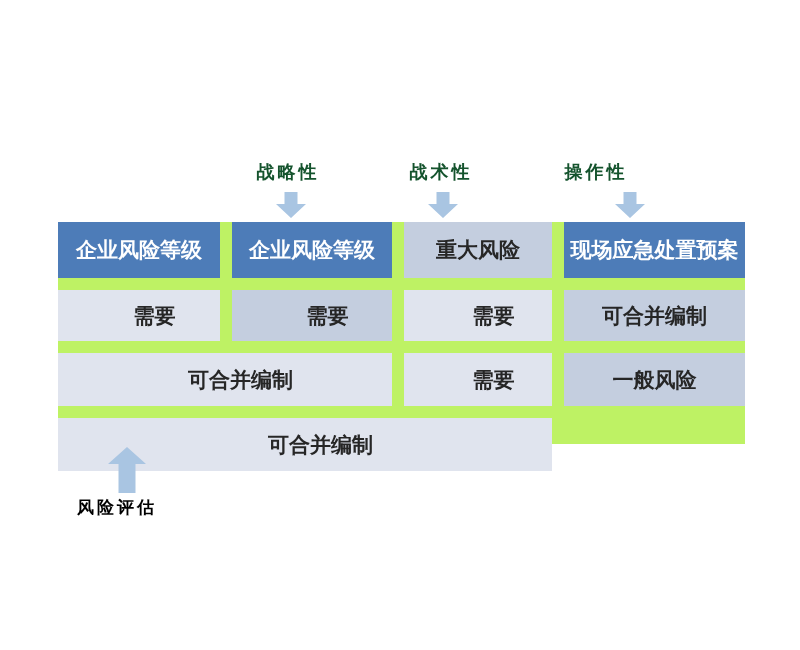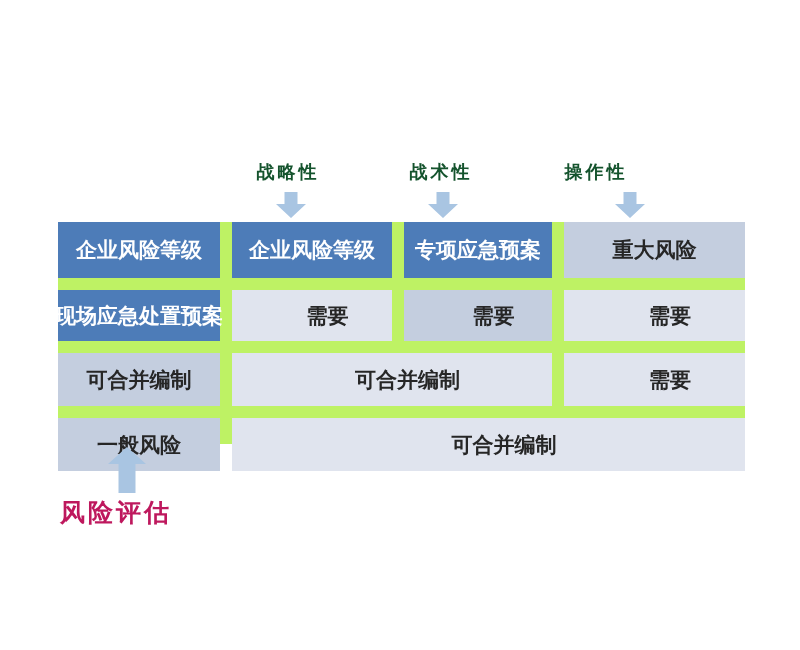--- a/index.html
+++ b/index.html
@@ -86,26 +86,26 @@
   }
   .data-cell.highlight {
     background: #c4cedf;
   }
   .span2 { grid-column: span 2; }
   .span3 { grid-column: span 3; }
 
   
   .risk-assessment-label {
     position: absolute;
-    left: 60px;
+    left: 77px;
     top: 496px;
     font-family: "DejaVu Serif", serif;
-    font-size: 25px;
+    font-size: 17px;
     font-weight: 700;
-    color: #be185d;
+    color: #000000;
     letter-spacing: 3px;
     white-space: nowrap;
   }
 </style>
 </head>
 <body>
 
 <div class="canvas">
 
   <div class="plan-type-label label-strategic">战略性</div>
@@ -119,21 +119,20 @@
     <polygon points="8.5,0 21.5,0 21.5,12 30,12 15,26 0,12 8.5,12" fill="#a9c5e2"></polygon>
   </svg>
   <svg class="down-arrow down-arrow-3" width="30" height="26" viewBox="0 0 30 26">
     <polygon points="8.5,0 21.5,0 21.5,12 30,12 15,26 0,12 8.5,12" fill="#a9c5e2"></polygon>
   </svg>
 
   <div class="risk-table">
 
     <div class="cell header-cell">企业风险等级</div>
     <div class="cell header-cell">企业风险等级</div>
-    <div class="cell header-cell">专项应急预案</div>
     <div class="cell level-cell">重大风险</div>
 
     <div class="cell header-cell">现场应急处置预案</div>
     <div class="cell data-cell">需要</div>
     <div class="cell data-cell highlight">需要</div>
     <div class="cell data-cell">需要</div>
 
     <div class="cell level-cell">可合并编制</div>
     <div class="cell data-cell span2">可合并编制</div>
     <div class="cell data-cell">需要</div>

